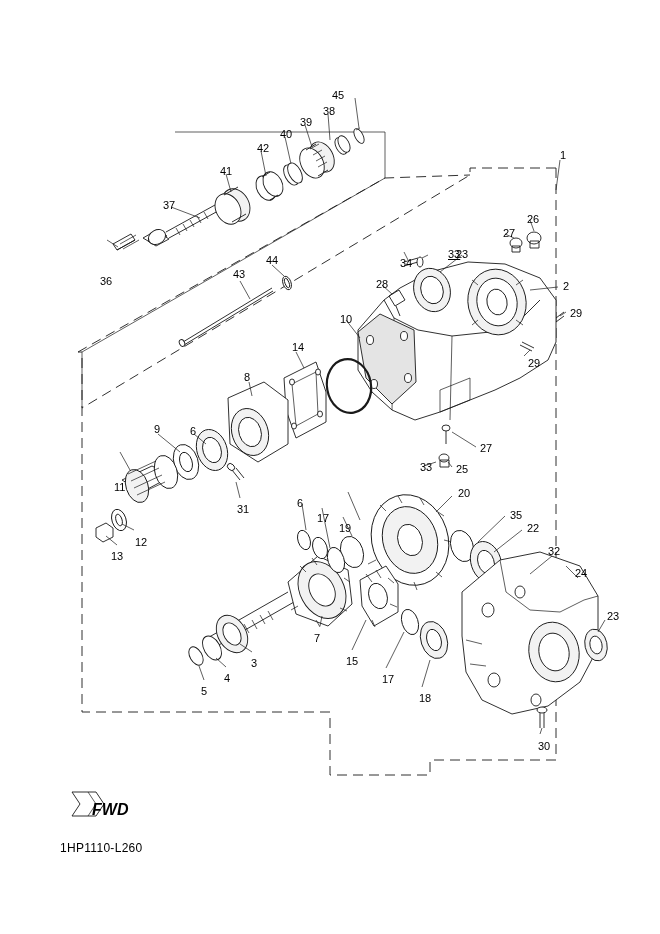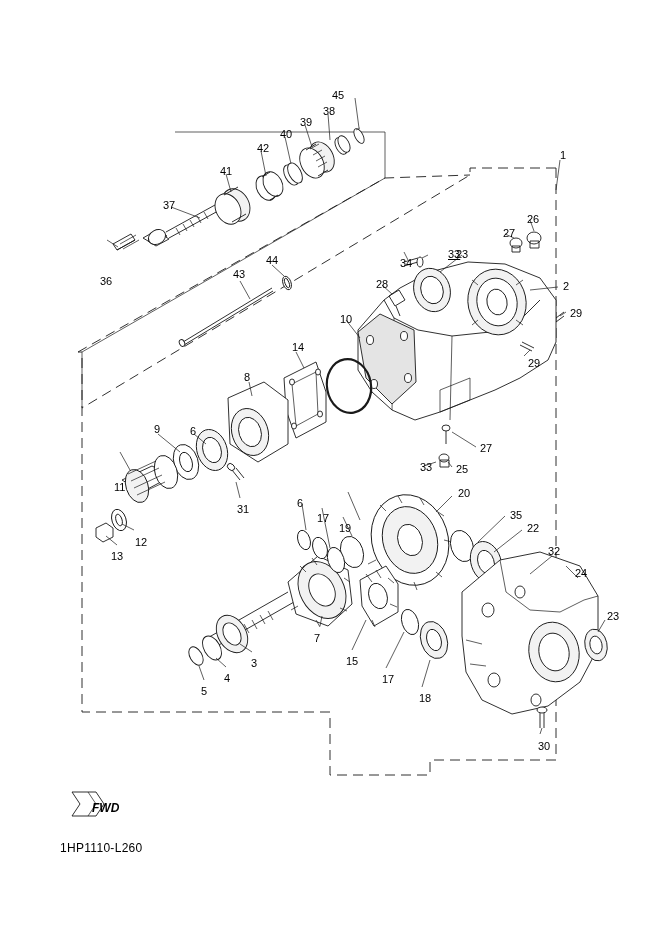--- a/index.html
+++ b/index.html
@@ -40,21 +40,21 @@
     left: 60px;
     top: 841px;
     font-size: 12px;
     letter-spacing: 0.3px;
     font-family: "Liberation Sans", sans-serif;
   }
   .fwd-label {
     position: absolute;
     left: 92px;
     top: 801px;
-    font-size: 12px;
+    font-size: 16px;
     font-weight: bold;
     font-style: italic;
     font-family: "Liberation Sans", sans-serif;
   }
 </style>
 </head>
 <body>
 
 <div id="diagram-root">
 

